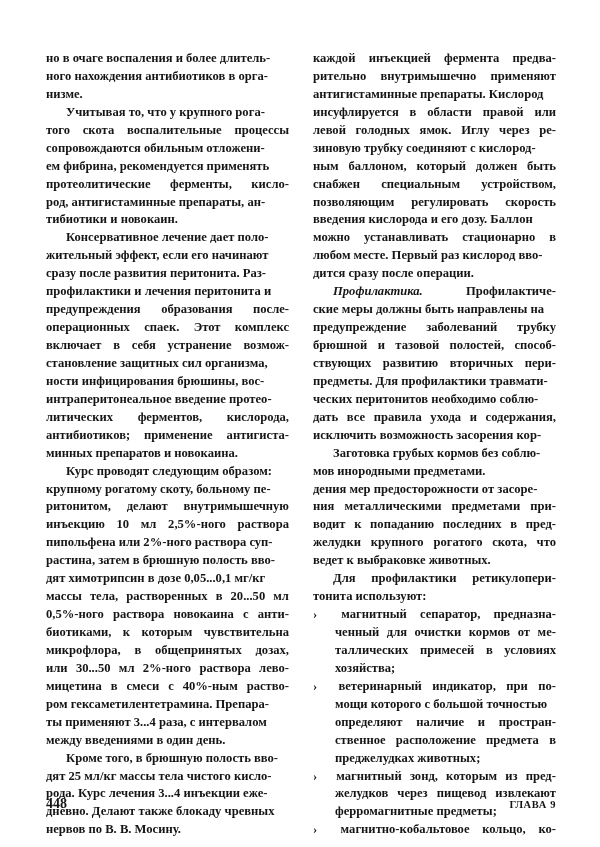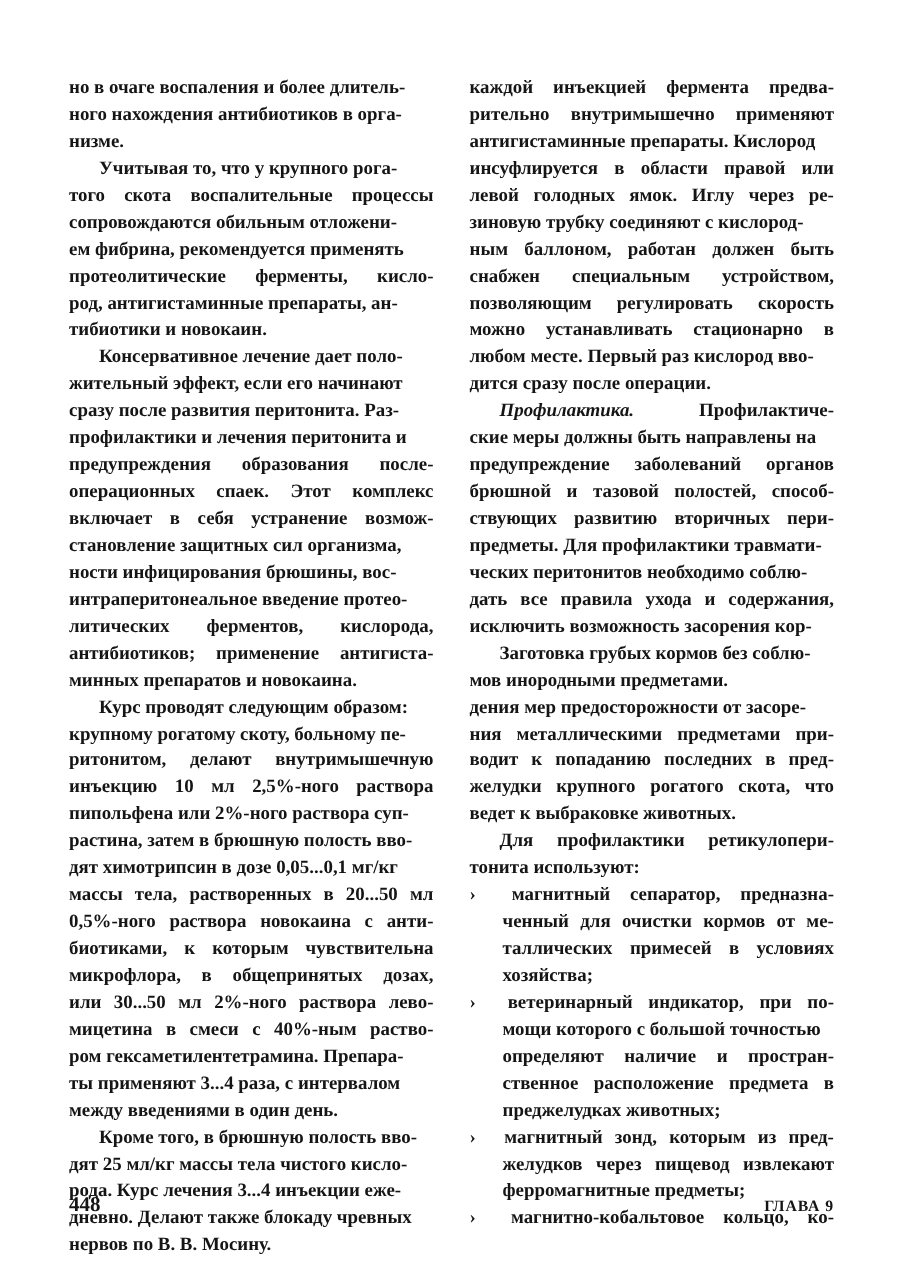--- a/index.html
+++ b/index.html
@@ -153,29 +153,30 @@
         <div class="ln">нервов по В. В. Мосину.</div>
       </div>
 
     <div class="col col-right" id="rightCol">
         <div class="ln j"><span>каждой</span><span>инъекцией</span><span>фермента</span><span>предва-</span></div>
         <div class="ln j"><span>рительно</span><span>внутримышечно</span><span>применяют</span></div>
         <div class="ln">антигистаминные препараты. Кислород</div>
         <div class="ln j"><span>инсуфлируется</span><span>в</span><span>области</span><span>правой</span><span>или</span></div>
         <div class="ln j"><span>левой</span><span>голодных</span><span>ямок.</span><span>Иглу</span><span>через</span><span>ре-</span></div>
         <div class="ln">зиновую трубку соединяют с кислород-</div>
-        <div class="ln j"><span>ным</span><span>баллоном,</span><span>работан</span><span>должен</span><span>быть</span></div>
+        <div class="ln j"><span>ным</span><span>баллоном,</span><span>который</span><span>должен</span><span>быть</span></div>
         <div class="ln j"><span>снабжен</span><span>специальным</span><span>устройством,</span></div>
         <div class="ln j"><span>позволяющим</span><span>регулировать</span><span>скорость</span></div>
+        <div class="ln">введения кислорода и его дозу. Баллон</div>
         <div class="ln j"><span>можно</span><span>устанавливать</span><span>стационарно</span><span>в</span></div>
         <div class="ln">любом месте. Первый раз кислород вво-</div>
         <div class="ln">дится сразу после операции.</div>
         <div class="ln ind j"><span class="ital">Профилактика.</span><span>Профилактиче-</span></div>
         <div class="ln">ские меры должны быть направлены на</div>
-        <div class="ln j"><span>предупреждение</span><span>заболеваний</span><span>органов</span></div>
+        <div class="ln j"><span>предупреждение</span><span>заболеваний</span><span>трубку</span></div>
         <div class="ln j"><span>брюшной</span><span>и</span><span>тазовой</span><span>полостей,</span><span>способ-</span></div>
         <div class="ln j"><span>ствующих</span><span>развитию</span><span>вторичных</span><span>пери-</span></div>
         <div class="ln">предметы. Для профилактики травмати-</div>
         <div class="ln">ческих перитонитов необходимо соблю-</div>
         <div class="ln j"><span>дать</span><span>все</span><span>правила</span><span>ухода</span><span>и</span><span>содержания,</span></div>
         <div class="ln">исключить возможность засорения кор-</div>
         <div class="ln ind">Заготовка грубых кормов без соблю-</div>
         <div class="ln">мов инородными предметами.</div>
         <div class="ln">дения мер предосторожности от засоре-</div>
         <div class="ln j"><span>ния</span><span>металлическими</span><span>предметами</span><span>при-</span></div>

